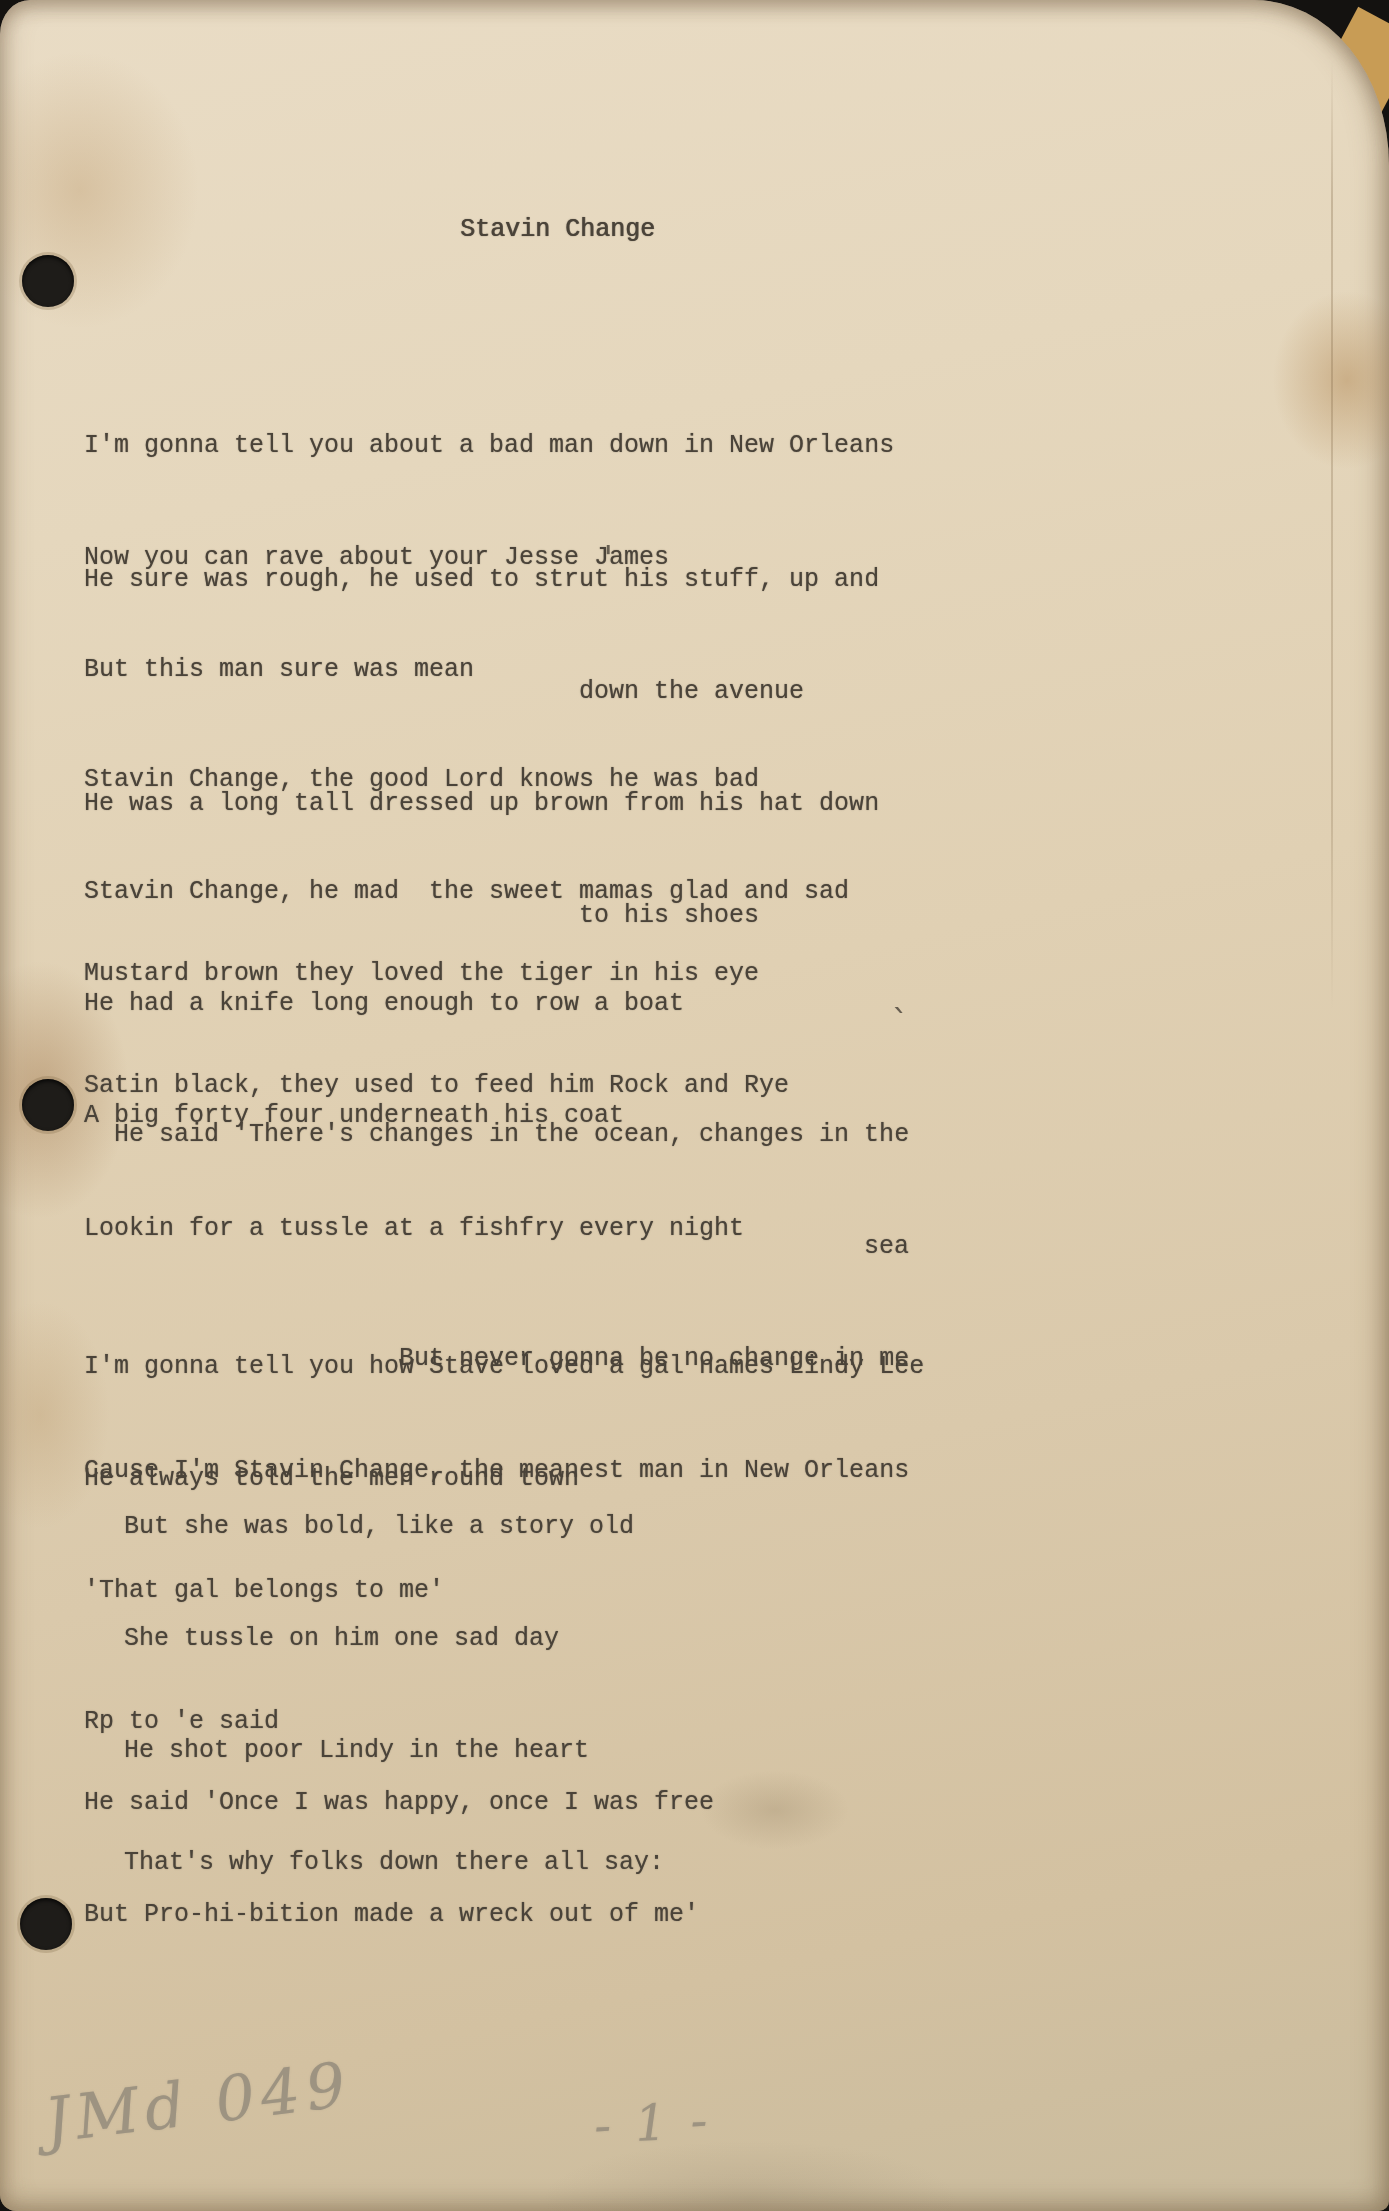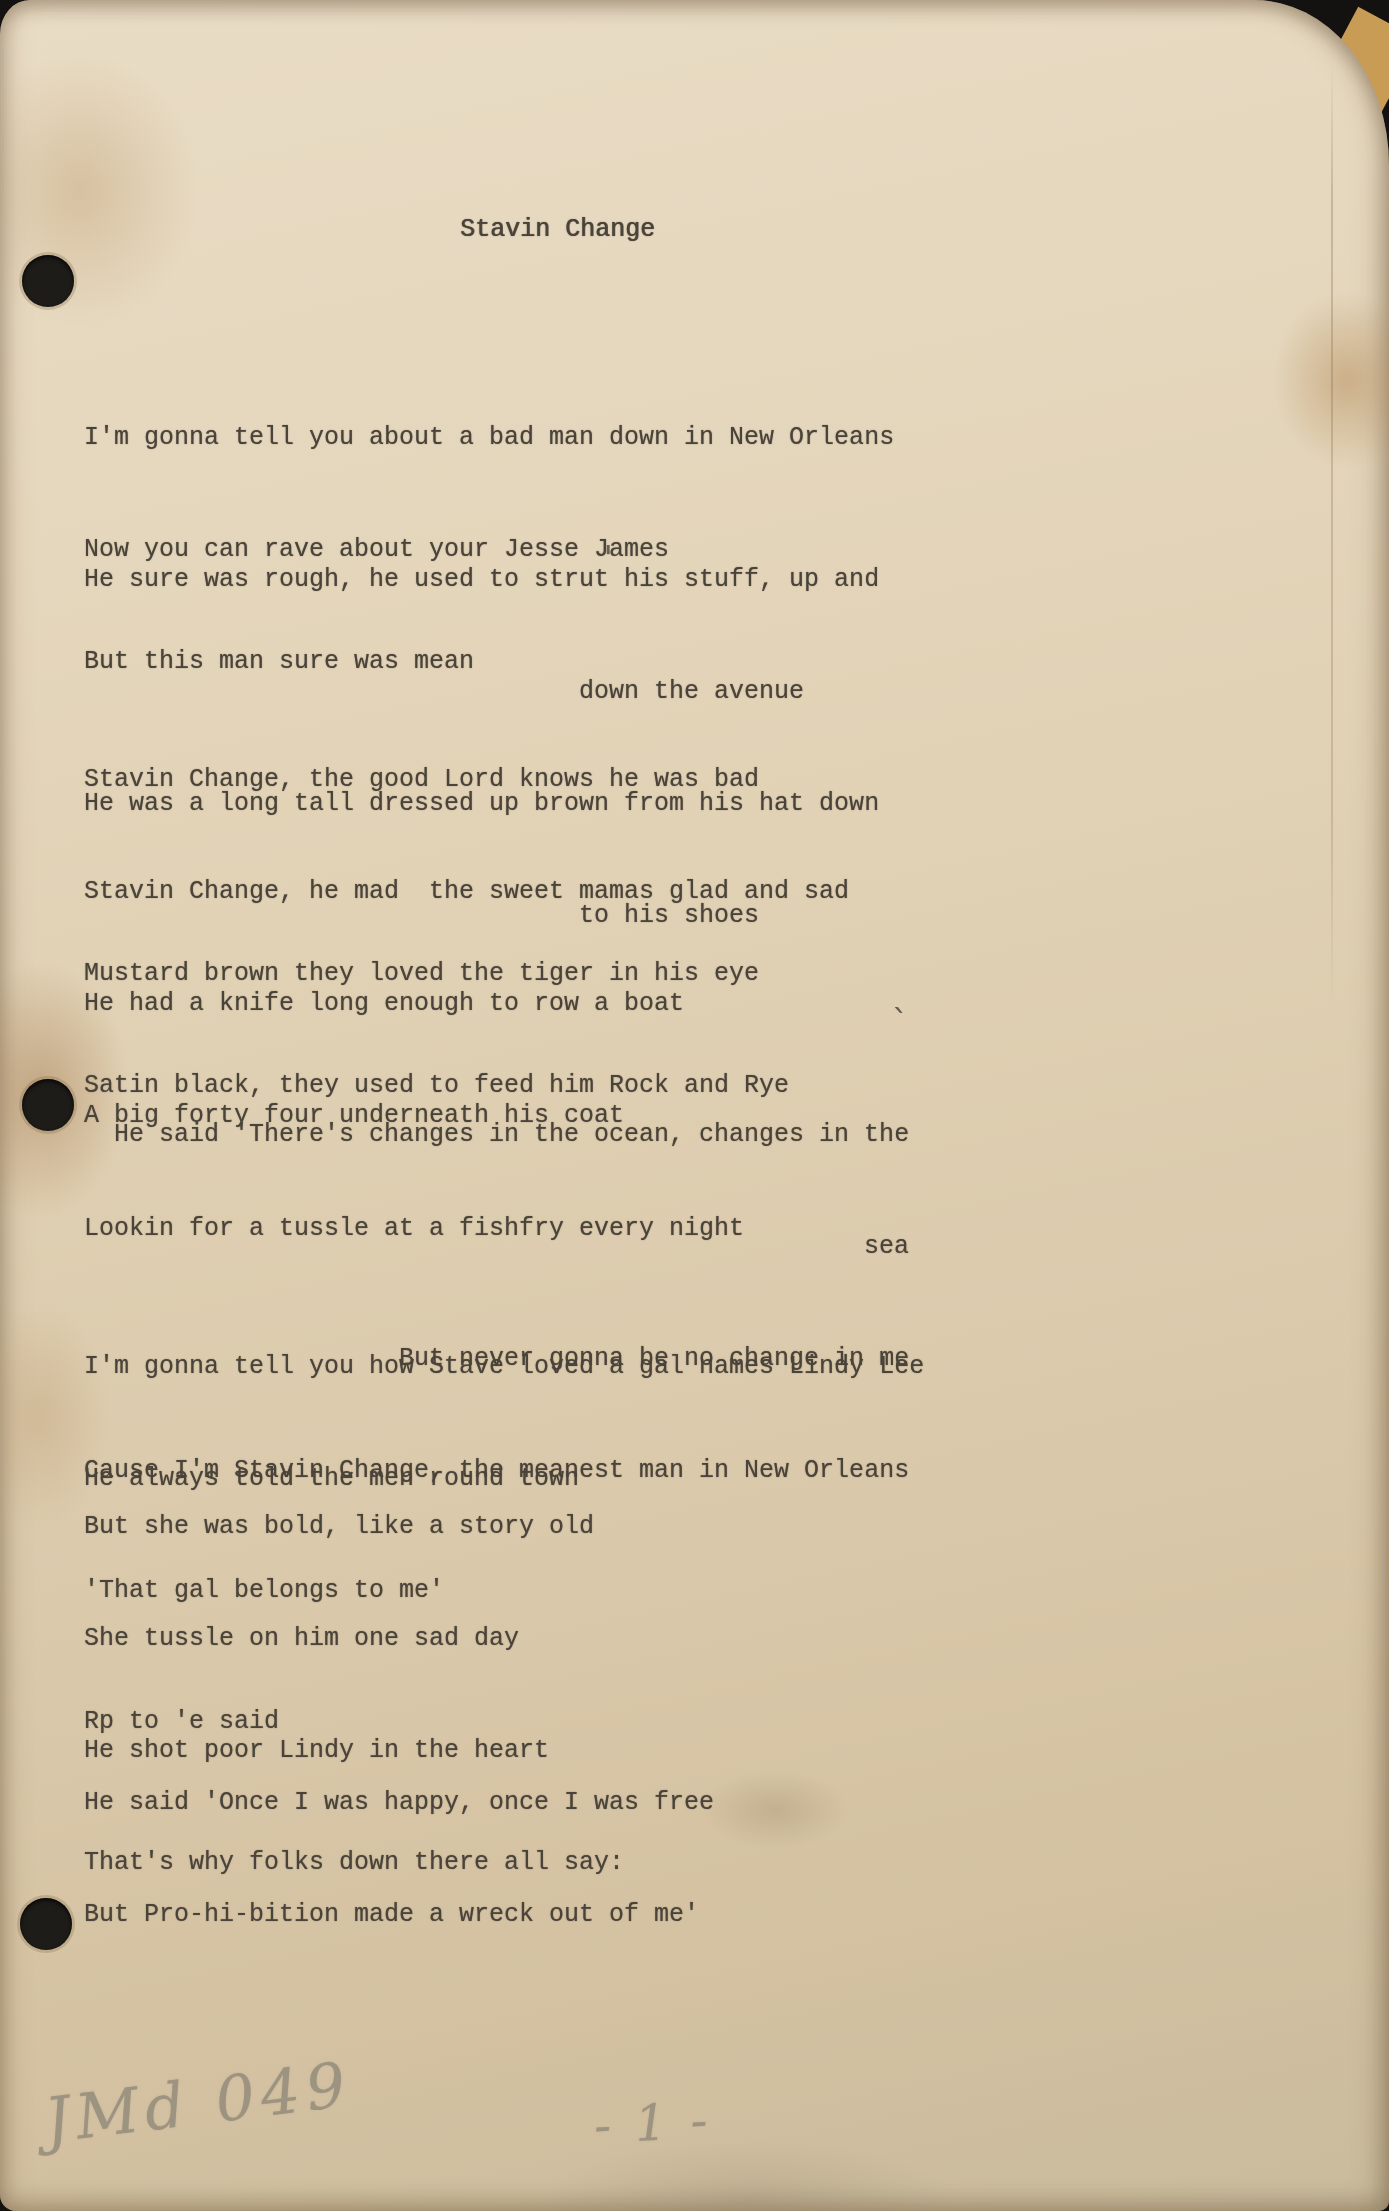--- a/index.html
+++ b/index.html
@@ -83,27 +83,27 @@
     text-shadow: 0 0 1.2px rgba(74, 67, 57, 0.65);
     white-space: pre;
     position: absolute;
     left: 84px;
   }
   .title {
     left: 460px;
     top: 211px;
     text-shadow: 0.7px 0 rgba(74,67,57,0.85), 0 0 1.4px rgba(74,67,57,0.6);
   }
-  .stanza-1 { top: 344px; }
+  .stanza-1 { top: 352px; }
   .stanza-2 { top: 486px; }
   .stanza-3 { top: 686px; }
   .stanza-4 { top: 880px; }
   .stanza-5 { top: 1041px; text-align: right; }
   .stanza-6 { top: 1273px; }
-  .stanza-7 { top: 1433px; }
+  .stanza-7 { top: 1433px; margin-left: 40px; }
   .stanza-8 { top: 1628px; }
   .stanza-9 { top: 1709px; }
 
   .overstrike {
     position: absolute;
     font-family: "DejaVu Sans Mono", monospace;
     font-size: 34px;
     color: #4a4339;
     opacity: 0.8;
   }

